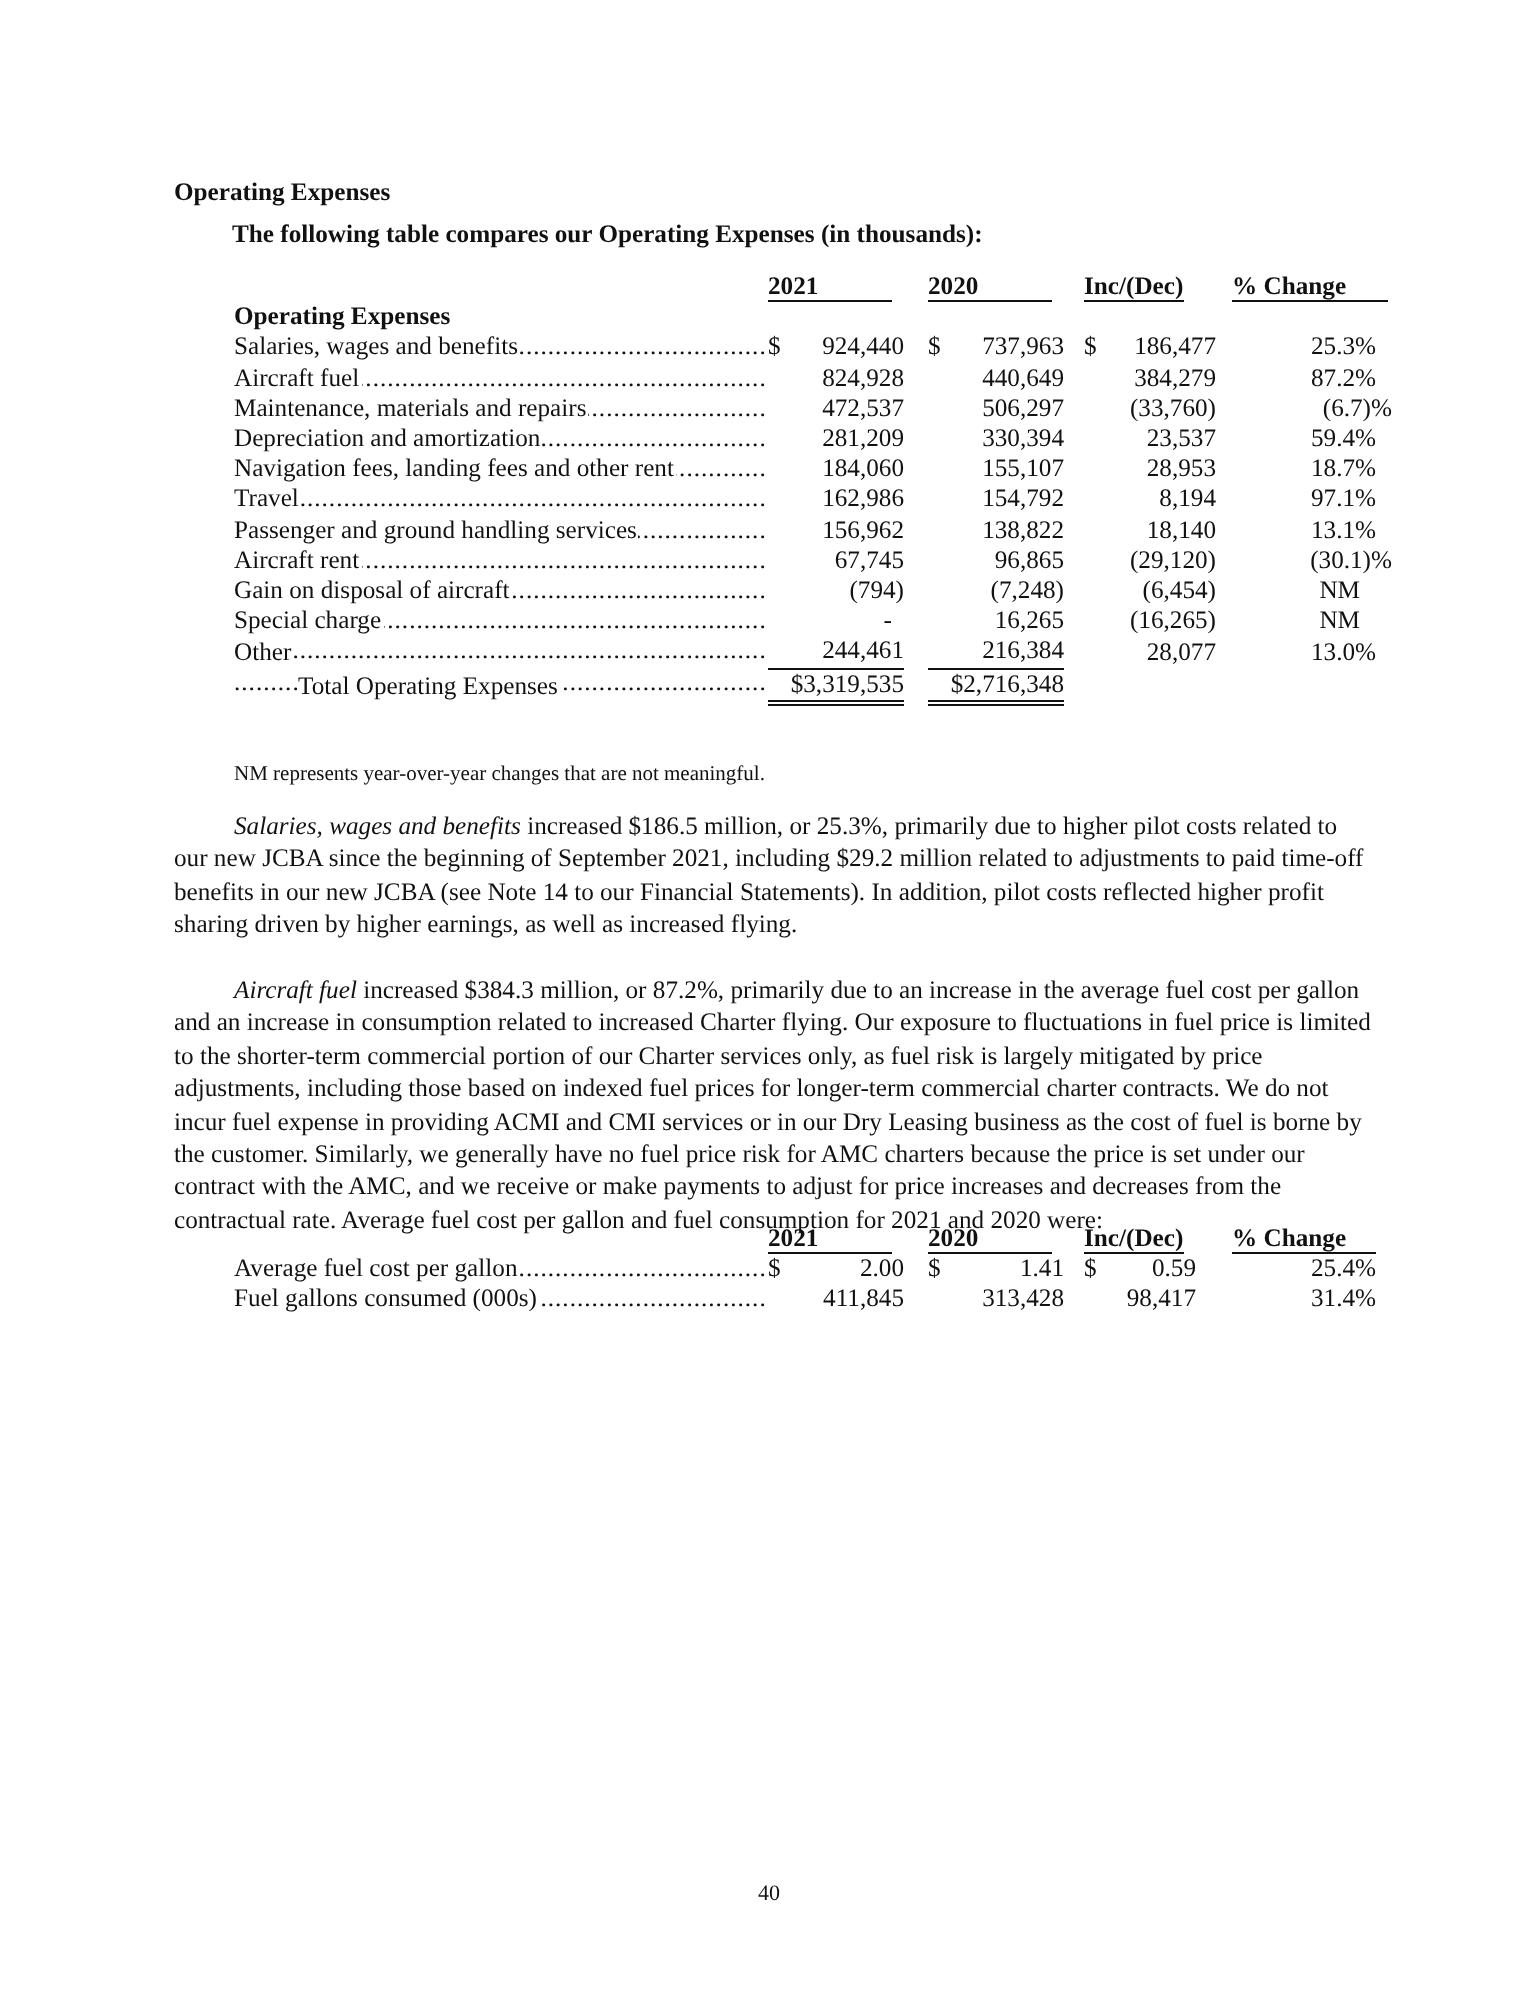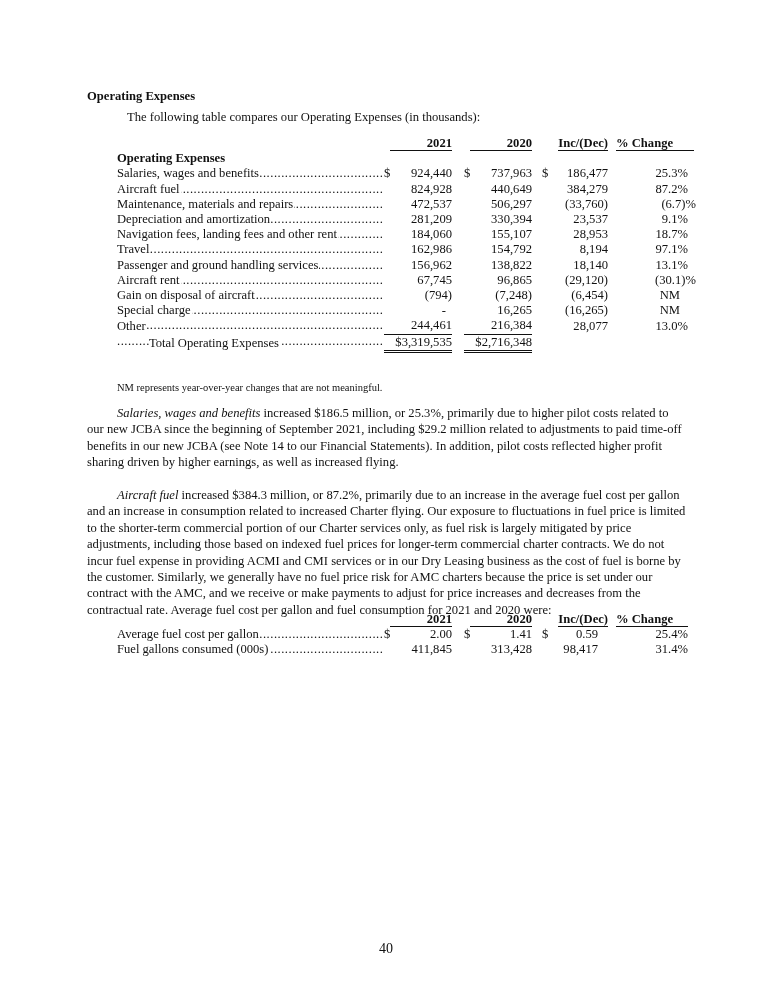--- a/index.html
+++ b/index.html
@@ -2,41 +2,41 @@
 <html><head>
 <meta charset="utf-8">
 <style>
   html, body { margin: 0; padding: 0; background: #ffffff; }
   body {
     width: 768px; height: 997px; position: relative; overflow: hidden;
     font-family: "Liberation Serif", serif; color: #111; font-size: 12.6px;
   }
   .page { position: absolute; left: 0; top: 0; width: 768px; height: 997px; }
   .h-section { position: absolute; left: 87px; top: 89px; font-weight: bold; font-size: 12.6px; }
-  .intro { position: absolute; left: 127px; top: 110px; font-size: 12.6px; }
+  .intro { position: absolute; left: 116px; top: 110px; font-size: 12.6px; font-weight: bold; }
 
   table.fin { position: absolute; border-collapse: collapse; font-size: 12.6px; }
   table.fin td { padding: 0; height: 15.2px; line-height: 15.2px; white-space: nowrap; vertical-align: bottom; }
   .lbl { overflow: hidden; position: relative; }
   .lbl span.t { background: #fff; padding-right: 1px; position: relative; z-index: 1; }
   .lbl::after {
     content: "..............................................................................................................................................";
     position: absolute; left: 0; top: 0; z-index: 0; letter-spacing: 0.5px;
   }
   .num { text-align: right; }
   .cur { text-align: left; }
-  .hdr { font-weight: bold; text-align: right; }
+  .hdr { font-weight: bold; text-align: left; }
   .hdr span { display: inline-block; border-bottom: 1px solid #111; line-height: 14px; }
   .u1 { border-bottom: 1px solid #111; }
   .u2 { border-bottom: 3px double #111; }
 
   .note { position: absolute; left: 117px; top: 382px; font-size: 10.5px; }
   .para { position: absolute; left: 87px; width: 600px; font-size: 12.6px; line-height: 16.4px; text-indent: 30px; text-align: left; }
   .para i { font-style: italic; }
-  .pagenum { position: absolute; left: 379px; top: 941px; font-size: 14px; }
+  .pagenum { position: absolute; left: 379px; top: 941px; font-size: 11px; }
 </style>
 </head>
 <body>
 
 <div class="page">
 
   <div class="h-section">Operating Expenses</div>
   <div class="intro">The following table compares our Operating Expenses (in thousands):</div>
 
   <table class="fin" style="left:117px; top:136px;">
@@ -111,21 +111,21 @@
       <td class="lbl"><span class="t">Depreciation and amortization</span></td>
       <td></td>
           <td class="num">281,209</td>
           <td></td>
       <td></td>
           <td class="num">330,394</td>
           <td></td>
       <td></td>
           <td class="num">23,537</td>
           <td></td>
-      <td class="num" style="padding-right:8px">9.1%</td>
+      <td class="num" style="padding-right:8px">59.4%</td>
     </tr>
     <tr>
       <td class="lbl"><span class="t">Navigation fees, landing fees and other rent</span></td>
       <td></td>
           <td class="num">184,060</td>
           <td></td>
       <td></td>
           <td class="num">155,107</td>
           <td></td>
       <td></td>

